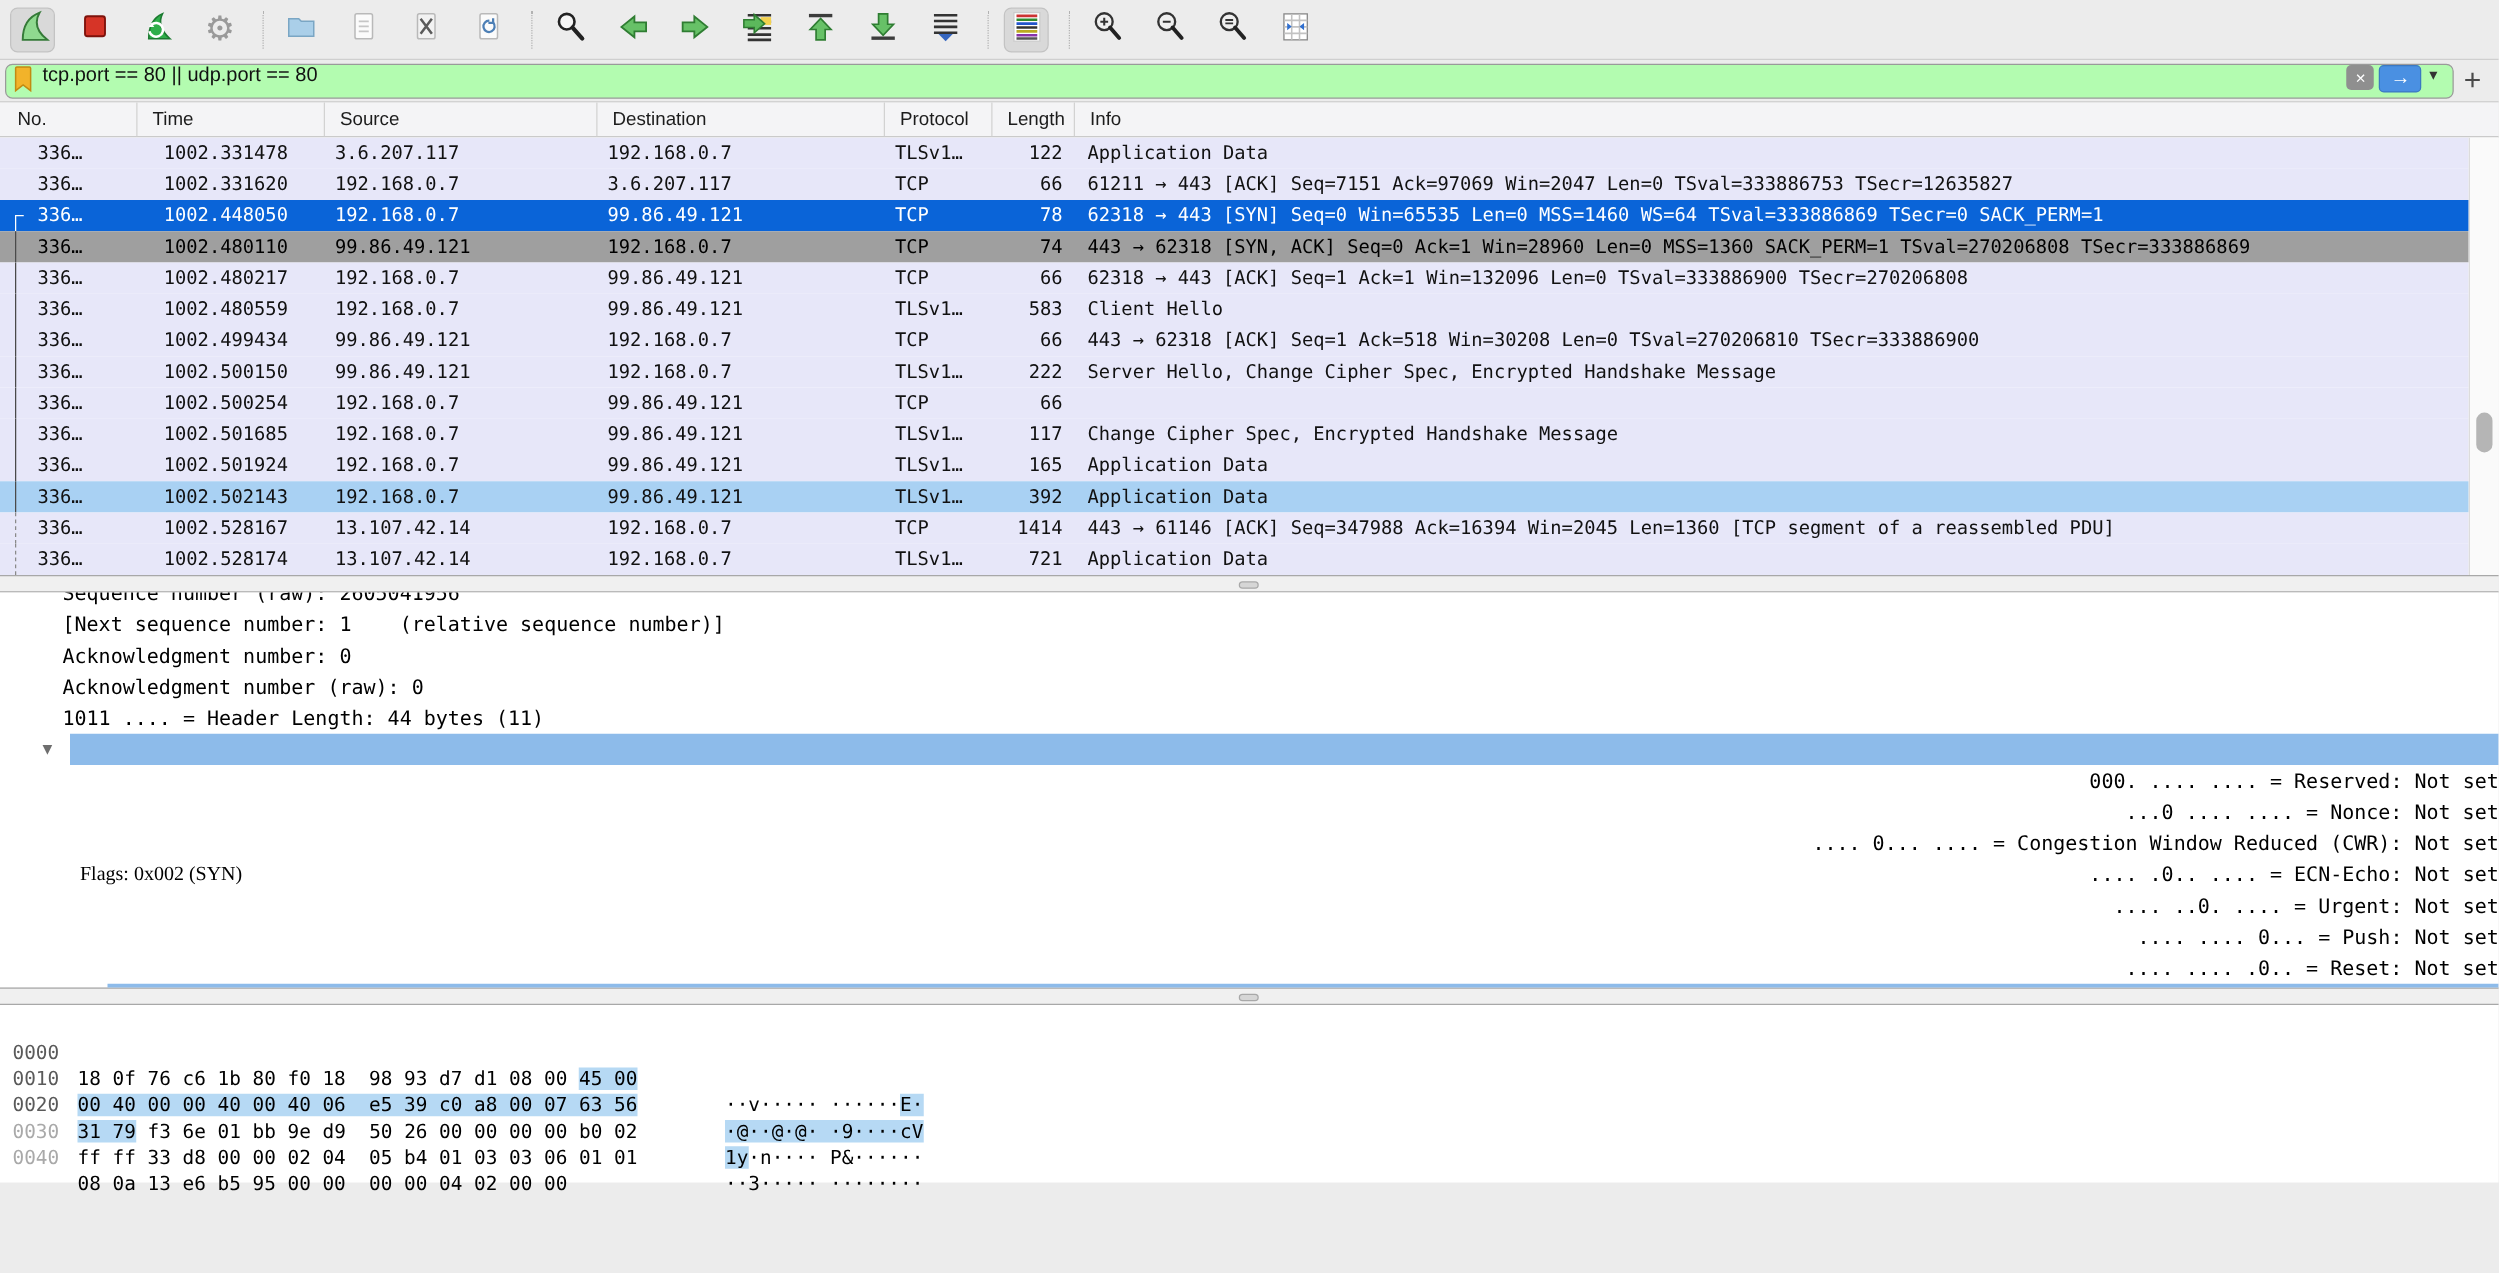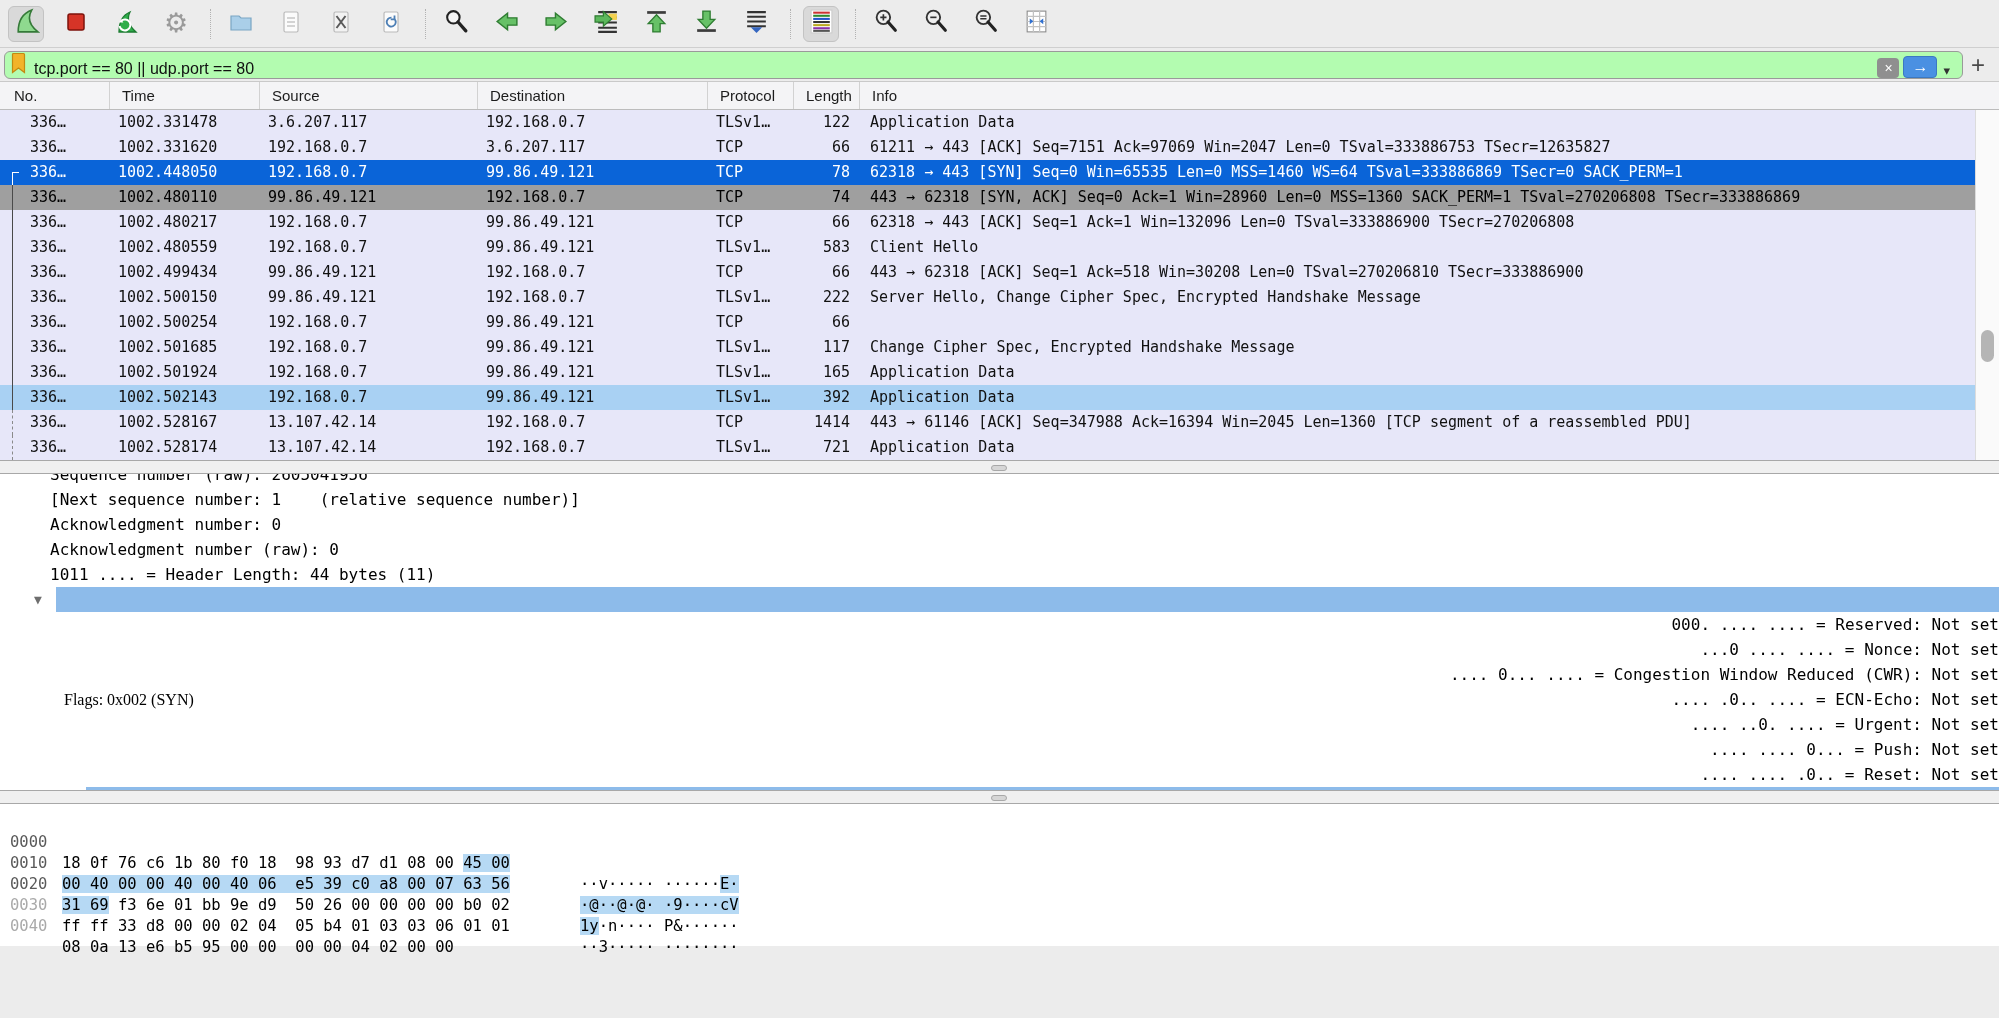--- a/index.html
+++ b/index.html
@@ -13,21 +13,21 @@
   .tbtn { width:36px; height:36px; display:flex; align-items:center; justify-content:center;
           margin-right:14px; border-radius:6px; }
   .tbtn.pressed { background:#d9d9d9; border:1px solid #c3c3c3; }
   .tsep { width:1px; height:30px; border-left:1px dotted #b2b2b2; margin:0 12px 0 2px; }
   .gear-glyph { font-size:27px; color:#9a9a9a; line-height:1; }
 
   
   .filterbar { height:34px; display:flex; align-items:center; padding:0 6px 0 4px;
                background:#ececec; border-bottom:1px solid #c9c9c9; }
   .filter-field { flex:1; height:28px; background:#b3fcb0; border:1px solid #9a9a9a;
-                  border-radius:6px; display:flex; align-items:flex-end; padding:0 4px 0 6px; }
+                  border-radius:6px; display:flex; align-items:flex-start; padding:0 4px 0 6px; }
   .filter-text { flex:1; font-size:16px; color:#111; padding-left:8px;
                  font-family:"Liberation Sans", sans-serif; white-space:pre; overflow:hidden; }
   .fclear { width:22px; height:20px; background:#8f8f8f; color:#fff; border-radius:4px;
             font-size:14px; display:flex; align-items:center; justify-content:center; margin-right:4px; }
   .fapply { width:34px; height:22px; background:#4a90e2; border:1px solid #3b78c2; border-radius:4px;
             color:#fff; display:flex; align-items:center; justify-content:center;
             font-size:16px; font-weight:bold; }
   .fcaret { font-size:13px; color:#333; padding:0 8px 0 6px; }
   .fplus { width:30px; text-align:center; font-size:24px; color:#4a4a4a; }
 
@@ -43,21 +43,21 @@
   .prow { position:relative; height:25px; display:grid;
           grid-template-columns:110px 150px 218px 230px 86px 66px 1fr;
           font-family:"DejaVu Sans Mono", monospace; font-size:15px; line-height:25px;
           color:#111; width:1975px; }
   .prow.lav  { background:#e7e7f9; }
   .prow.sel  { background:#0a64d8; color:#fff; }
   .prow.gray { background:#9f9f9f; color:#000; }
   .prow.lblu { background:#a9d1f3; }
   .c { white-space:pre; overflow:hidden; }
   .c.no   { text-align:center; padding-right:14px; }
-  .c.time { padding-left:8px; }
+  .c.time { padding-left:8px;margin-left:13px; }
   .c.src  { padding-left:8px; }
   .c.dst  { padding-left:8px; }
   .c.pro  { padding-left:8px; }
   .c.len  { text-align:right; padding-right:10px; }
   .c.info { padding-left:10px; }
   .g { position:absolute; width:8px; pointer-events:none; }
   .g-corner { left:12px; top:12px; bottom:0; border-left:1px solid #fff; border-top:1px solid #fff; width:7px; }
   .g-line   { left:12px; top:0; bottom:0; border-left:1px solid #4a4a4a; }
   .g-dash   { left:12px; top:0; bottom:0; border-left:1px dashed #8a8a8a; }
   .vscroll { position:absolute; right:0; top:0; bottom:0; width:24px; background:#fafafa;
@@ -496,21 +496,21 @@
       <span class="bhex"><span>18 0f 76 c6 1b 80 f0 18  98 93 d7 d1 08 00 </span><span class="hl">45 00</span><span></span></span>
       <span class="basc"><span>··v····· ······</span><span class="hl">E·</span><span></span></span>
     </div>
     <div class="brow">
       <span class="boff">0010</span>
       <span class="bhex"><span></span><span class="hl">00 40 00 00 40 00 40 06  e5 39 c0 a8 00 07 63 56</span><span></span></span>
       <span class="basc"><span></span><span class="hl">·@··@·@· ·9····cV</span><span></span></span>
     </div>
     <div class="brow">
       <span class="boff">0020</span>
-      <span class="bhex"><span></span><span class="hl">31 69</span><span> f3 6e 01 bb 9e d9  50 26 00 00 00 00 b0 02</span></span>
+      <span class="bhex"><span></span><span class="hl">31 79</span><span> f3 6e 01 bb 9e d9  50 26 00 00 00 00 b0 02</span></span>
       <span class="basc"><span></span><span class="hl">1y</span><span>·n···· P&amp;······</span></span>
     </div>
     <div class="brow">
       <span class="boff dim">0030</span>
       <span class="bhex"><span>ff ff 33 d8 00 00 02 04  05 b4 01 03 03 06 01 01</span><span class="hl"></span><span></span></span>
       <span class="basc"><span>··3····· ········</span><span class="hl"></span><span></span></span>
     </div>
     <div class="brow">
       <span class="boff dim">0040</span>
       <span class="bhex"><span>08 0a 13 e6 b5 95 00 00  00 00 04 02 00 00</span><span class="hl"></span><span></span></span>

